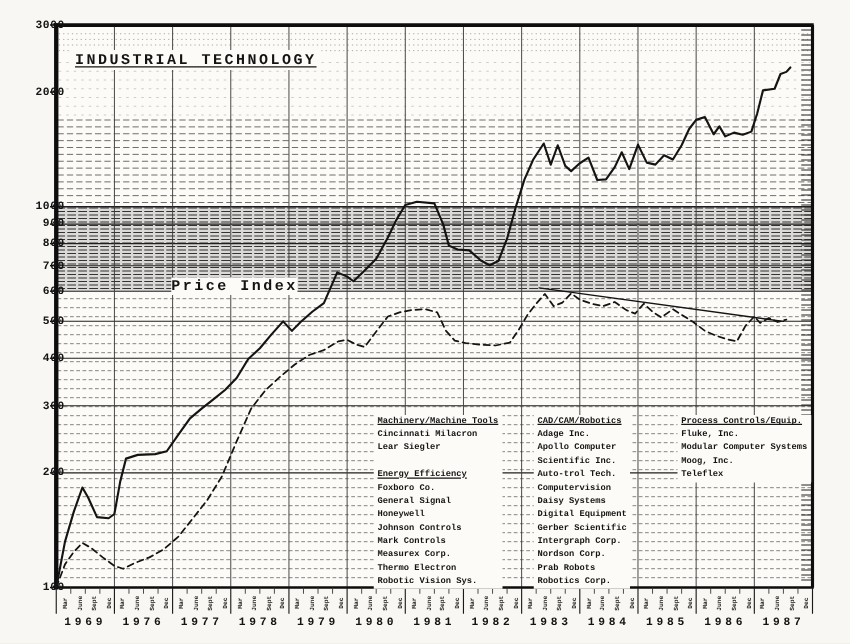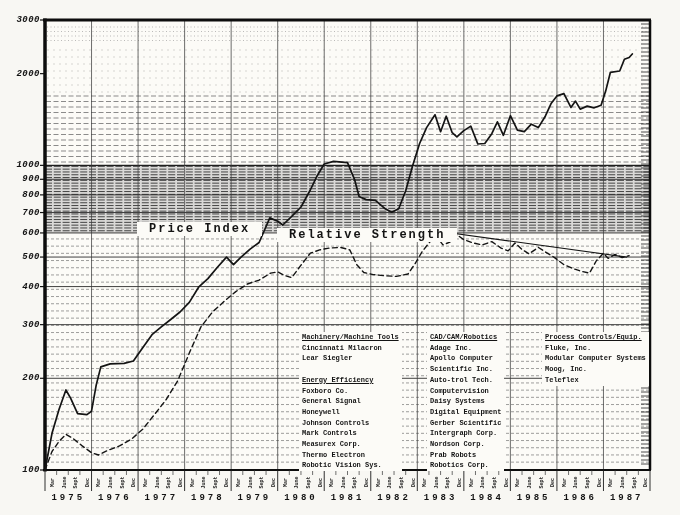--- a/index.html
+++ b/index.html
@@ -10,28 +10,28 @@
     color:#141414;overflow:hidden;
   }
   #chart-svg{position:absolute;left:0;top:0;}
   .chart-title{
     position:absolute;left:56px;top:40px;
     font-size:12px;font-weight:bold;letter-spacing:2px;
     text-decoration:underline;text-underline-offset:2px;
     background:#fcfbf7;padding:1px 4px;white-space:nowrap;
   }
   .series-label{
-    position:absolute;background:#fcfbf7;padding:0 12px;
+    position:absolute;background:#fcfbf7;padding:0 0;
     font-size:12px;font-weight:bold;letter-spacing:2px;white-space:nowrap;
   }
   #label-price{left:137px;top:222px;}
   #label-rs{left:277px;top:228px;}
   .ylabel{
-    position:absolute;left:0;width:40px;text-align:right;
-    font-size:9px;font-weight:bold;letter-spacing:.5px;font-style:italic;
+    position:absolute;left:12px;width:40px;text-align:right;
+    font-size:9px;font-weight:bold;letter-spacing:.5px;
   }
   .year-label{
     position:absolute;top:493px;width:46px;text-align:center;
     font-size:9px;font-weight:bold;letter-spacing:3px;white-space:nowrap;
   }
   .month-label{
     position:absolute;font-size:5px;font-weight:bold;color:#222;
     width:18px;height:7px;line-height:7px;text-align:center;
     transform:rotate(-90deg);white-space:nowrap;
   }
@@ -334,40 +334,40 @@
       <line x1="580.1923076923077" y1="470" x2="580.1923076923077" y2="475" stroke="#333333" stroke-width="0.7"></line>
       <line x1="591.8269230769231" y1="470" x2="591.8269230769231" y2="475" stroke="#333333" stroke-width="0.7"></line>
       <line x1="615.0961538461538" y1="470" x2="615.0961538461538" y2="475" stroke="#333333" stroke-width="0.7"></line>
       <line x1="626.7307692307693" y1="470" x2="626.7307692307693" y2="475" stroke="#333333" stroke-width="0.7"></line>
       <line x1="638.3653846153846" y1="470" x2="638.3653846153846" y2="475" stroke="#333333" stroke-width="0.7"></line>
       <path d="M45.0 470.0L52.0 433.3L59.0 409.5L65.9 390.0L70.6 398.2L77.6 413.7L86.9 414.6L91.5 411.2L96.2 385.1L100.8 366.9L110.2 363.9L124.1 363.3L133.4 361.0L142.7 347.7L152.0 334.7L161.3 326.9L170.7 319.5L180.0 312.0L189.3 302.4L198.6 287.2L207.9 278.6L217.2 267.5L226.5 257.1L233.5 264.7L240.5 257.6L249.8 249.4L259.1 242.5L269.8 217.9L277.7 221.3L282.8 225.0L291.7 216.4L301.0 207.0L310.3 190.0L317.2 175.7L324.2 164.0L333.5 161.4L347.5 162.7L354.5 179.3L359.1 196.5L366.1 199.6L375.4 200.3L384.7 208.4L391.7 212.2L398.7 208.8L405.7 190.8L412.7 165.4L419.6 143.5L426.6 127.6L435.0 114.8L440.6 131.7L446.2 116.2L452.2 132.7L456.9 136.9L463.8 130.6L470.8 126.1L477.8 144.0L484.8 143.5L491.8 133.7L497.4 121.8L503.4 135.3L510.4 115.7L517.4 130.1L524.3 131.7L531.3 124.2L538.3 127.6L545.3 116.2L551.3 103.2L556.9 95.9L563.9 93.6L570.9 107.4L575.5 101.1L580.2 109.1L587.2 106.1L594.2 107.8L601.1 105.3L605.8 90.6L610.4 72.3L619.7 71.0L624.4 59.2L629.1 57.5L632.3 54.0" fill="none" stroke="#141414" stroke-width="1.7" stroke-linejoin="round" stroke-linecap="round"></path>
       <path d="M45.0 470.0L52.0 451.5L59.0 441.5L65.9 434.3L72.9 438.4L82.2 445.9L91.5 452.7L98.5 455.0L107.8 450.4L119.5 445.9L131.1 439.4L142.7 429.3L154.4 414.6L166.0 399.8L177.6 381.0L189.3 353.1L200.9 326.9L212.5 312.0L224.2 301.3L235.8 291.6L247.4 284.0L259.1 280.1L270.7 273.1L277.7 271.9L284.7 275.5L291.7 277.6L301.0 265.2L310.3 253.2L319.6 249.9L328.9 248.1L340.5 247.4L349.8 249.9L356.8 264.7L363.8 272.5L373.1 274.6L384.7 275.8L396.4 276.4L408.0 274.0L415.0 263.8L422.0 251.9L428.9 243.0L435.9 235.2L442.9 244.9L449.9 242.1L456.9 234.7L463.8 239.7L473.2 243.0L482.5 244.9L491.8 241.6L501.1 248.1L508.1 250.9L515.0 243.0L522.0 249.4L529.0 253.9L538.3 247.4L545.3 251.9L554.6 257.6L563.9 264.7L573.2 268.7L582.5 271.6L589.5 273.1L596.5 260.5L603.5 253.2L608.1 258.4L615.1 254.4L622.1 257.6L629.1 255.7" fill="none" stroke="#141414" stroke-width="1.4" stroke-linejoin="round" stroke-linecap="round" stroke-dasharray="5,3.5"></path>
       <path d="M431.3 230.3L626.7 257.1" fill="none" stroke="#141414" stroke-width="1.1" stroke-linejoin="round" stroke-linecap="round"></path>
     </svg>
 
+  <div class="chart-title">INDUSTRIAL TECHNOLOGY</div>
 
   <div class="series-label" id="label-price">Price Index</div>
-  <div class="series-label" id="label-rs">Relative Strength</div>
 
   <div id="y-axis">
       <div class="ylabel" style="top: 15px;">3000</div>
       <div class="ylabel" style="top: 68.6456px;">2000</div>
       <div class="ylabel" style="top: 160.353px;">1000</div>
       <div class="ylabel" style="top: 174.293px;">900</div>
       <div class="ylabel" style="top: 189.877px;">800</div>
       <div class="ylabel" style="top: 207.544px;">700</div>
       <div class="ylabel" style="top: 227.939px;">600</div>
       <div class="ylabel" style="top: 252.061px;">500</div>
       <div class="ylabel" style="top: 281.584px;">400</div>
       <div class="ylabel" style="top: 319.647px;">300</div>
       <div class="ylabel" style="top: 373.292px;">200</div>
       <div class="ylabel" style="top: 465px;">100</div>
     </div>
   <div id="x-axis">
-      <div class="year-label" style="left: 45.2692px;">1975</div>
+      <div class="year-label" style="left: 45.2692px;">1969</div>
       <div class="month-label" style="left: 43.9115px; top: 479px;">Mar</div>
       <div class="month-label" style="left: 55.5462px; top: 479px;">June</div>
       <div class="month-label" style="left: 67.1808px; top: 479px;">Sept</div>
       <div class="month-label" style="left: 78.8154px; top: 479px;">Dec</div>
       <div class="year-label" style="left: 91.8077px;">1976</div>
       <div class="month-label" style="left: 90.45px; top: 479px;">Mar</div>
       <div class="month-label" style="left: 102.085px; top: 479px;">June</div>
       <div class="month-label" style="left: 113.719px; top: 479px;">Sept</div>
       <div class="month-label" style="left: 125.354px; top: 479px;">Dec</div>
       <div class="year-label" style="left: 138.346px;">1977</div>

